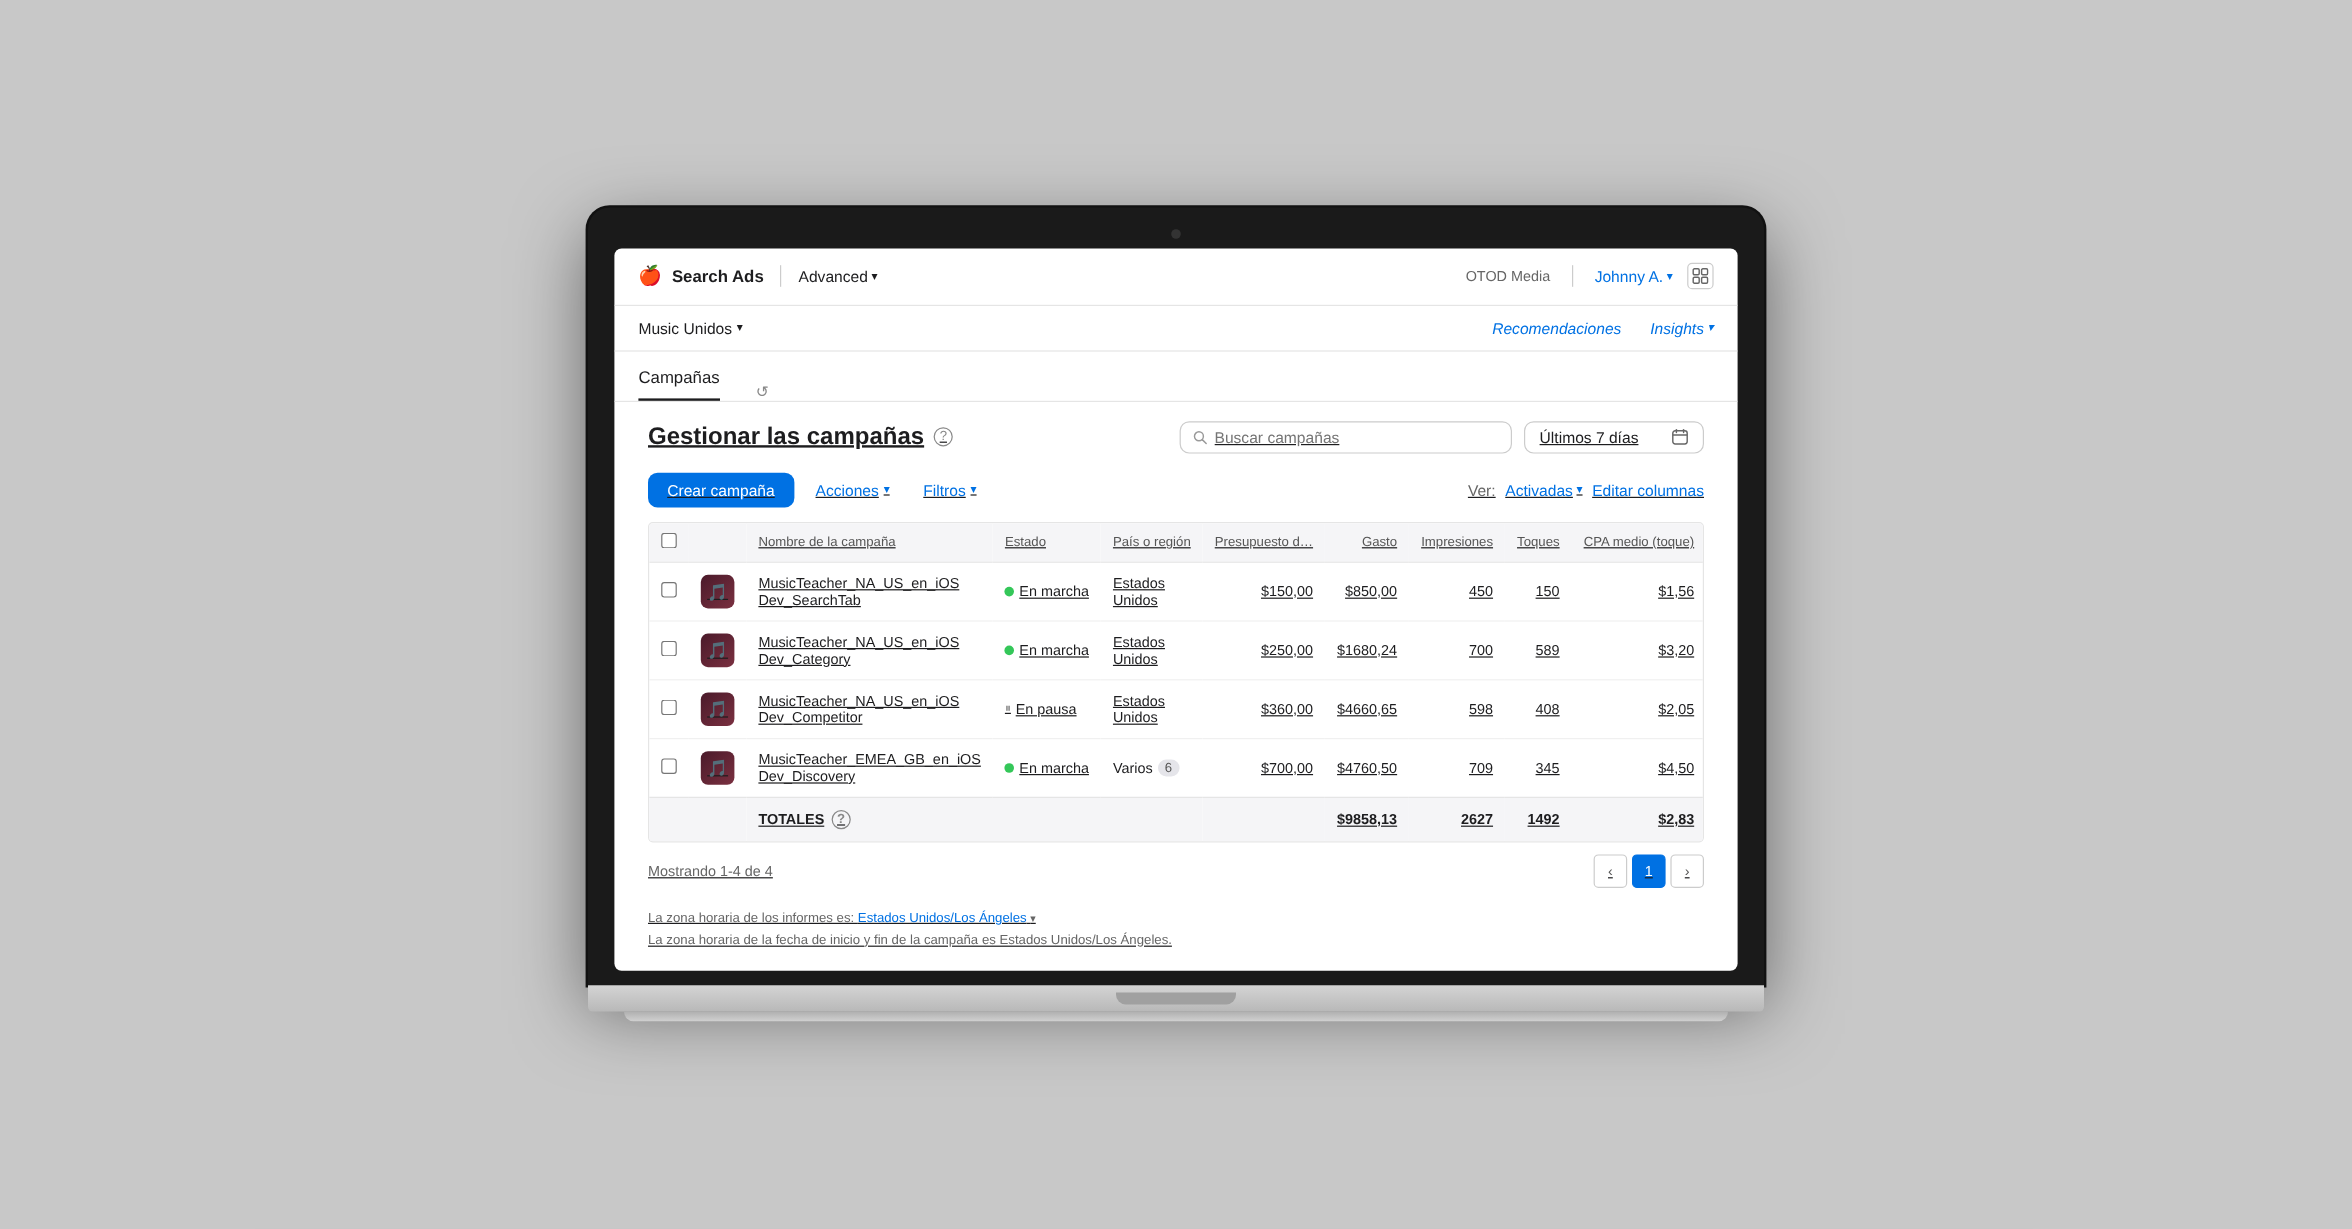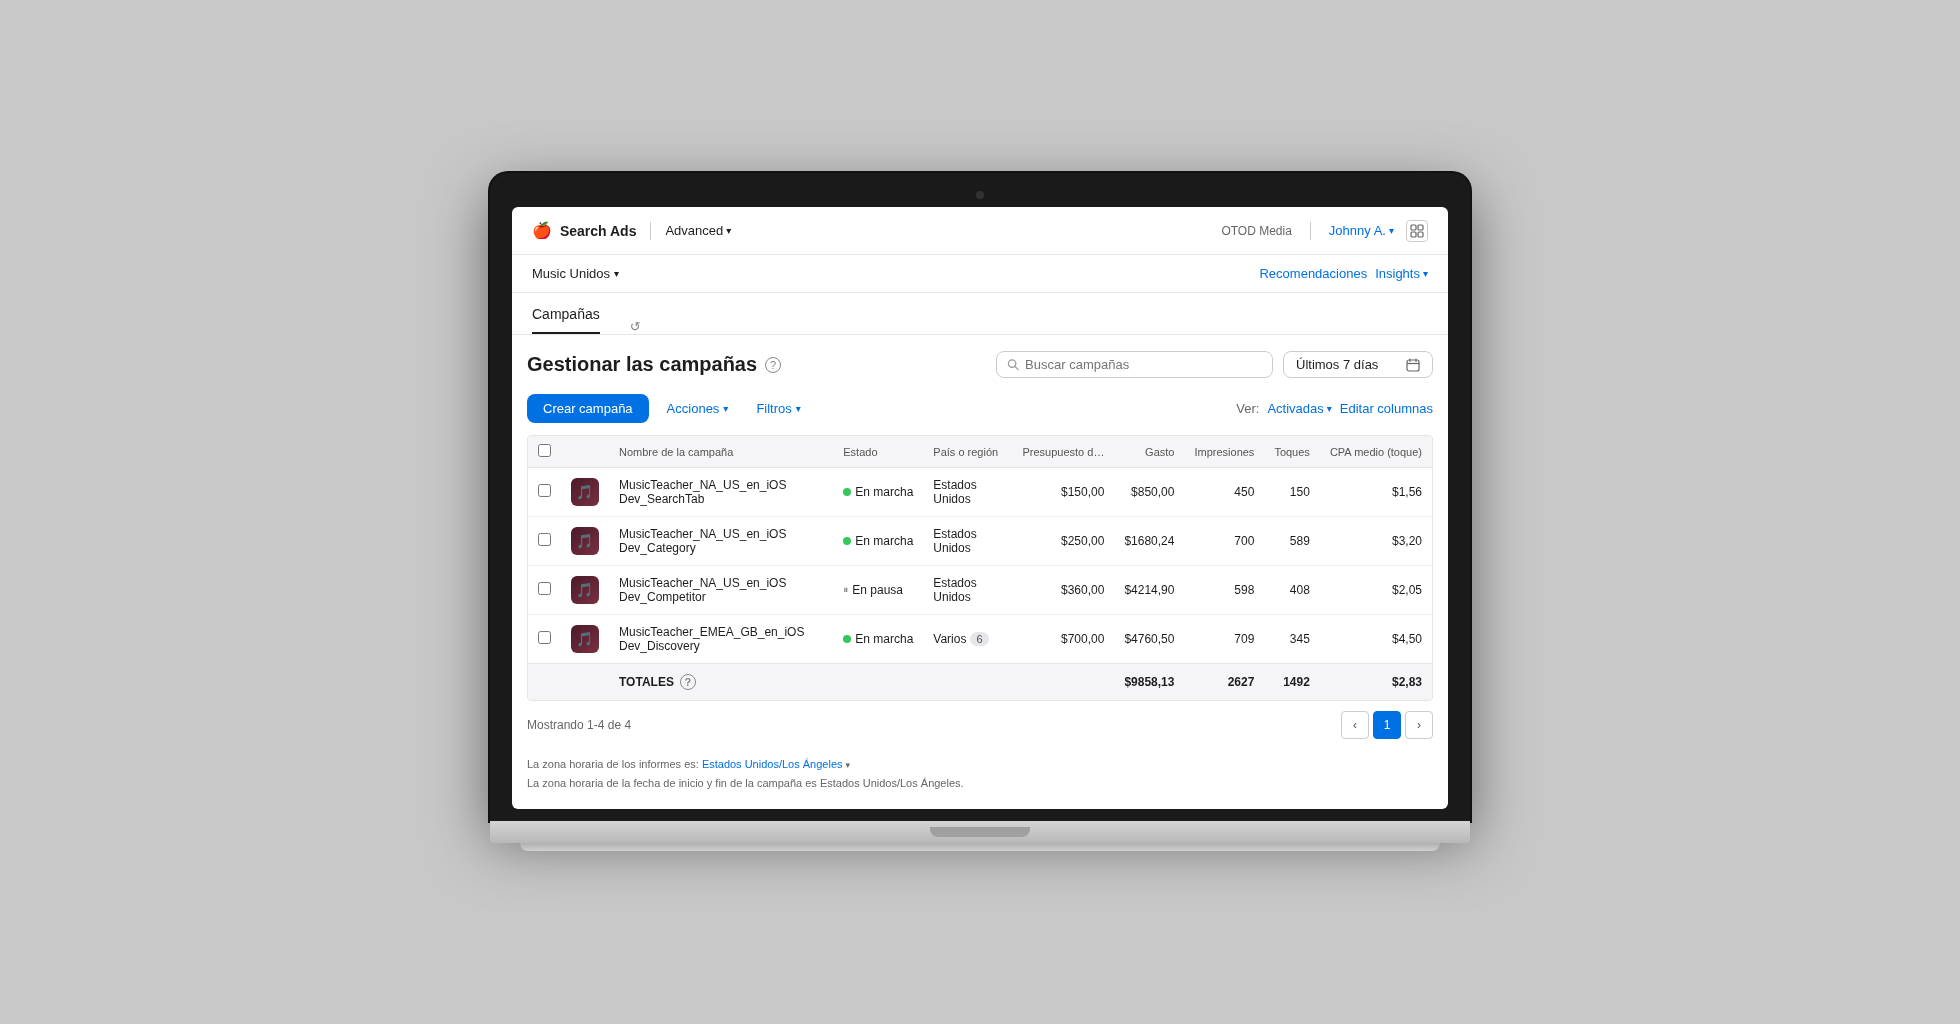--- a/index.html
+++ b/index.html
@@ -144,21 +144,22 @@
       font-size: 13px;
       color: #1d1d1f;
       cursor: pointer;
       display: flex;
       align-items: center;
       gap: 4px;
     }
     .sub-nav-right {
       display: flex;
       align-items: center;
-      gap: 8px;
+      gap: 24px;
+      font-style: italic;
     }
     .recomendaciones-btn {
       font-size: 13px;
       color: #0071e3;
       cursor: pointer;
     }
     .insights-btn {
       font-size: 13px;
       color: #0071e3;
       cursor: pointer;
@@ -185,21 +186,22 @@
       border-bottom: 2px solid #1d1d1f;
     }
     .tab-icon {
       margin-left: 6px;
       color: #888;
       font-size: 13px;
     }
 
     
     .page-content {
-      padding: 16px 15px;
+      padding: 16px 28px;
+      text-decoration: underline;
     }
 
     .page-header {
       display: flex;
       align-items: center;
       justify-content: space-between;
       margin-bottom: 16px;
     }
     .page-title-area {
       display: flex;
@@ -624,21 +626,21 @@
                   </td>
                   <td>MusicTeacher_NA_US_en_iOS Dev_Competitor</td>
                   <td>
                     <div class="status-cell">
                       <span class="pause-icon">⏸</span>
                       <span>En pausa</span>
                     </div>
                   </td>
                   <td>Estados Unidos</td>
                   <td class="num">$360,00</td>
-                  <td class="num">$4214,90</td>
+                  <td class="num">$4660,65</td>
                   <td class="num">598</td>
                   <td class="num">408</td>
                   <td class="num">$2,05</td>
                 </tr>
 
                 <tr>
                   <td><input type="checkbox" style=""></td>
                   <td>
                     <div class="app-icon">🎵</div>
                   </td>

